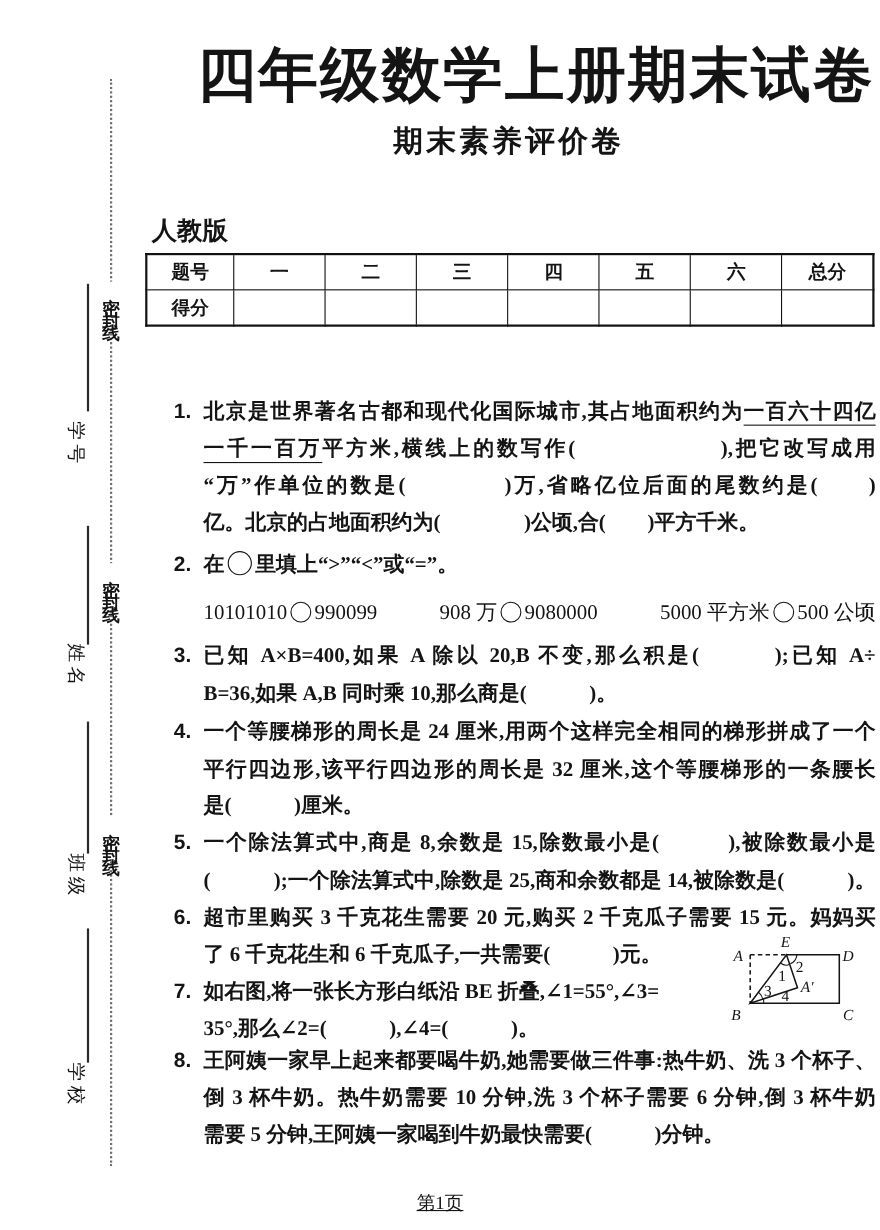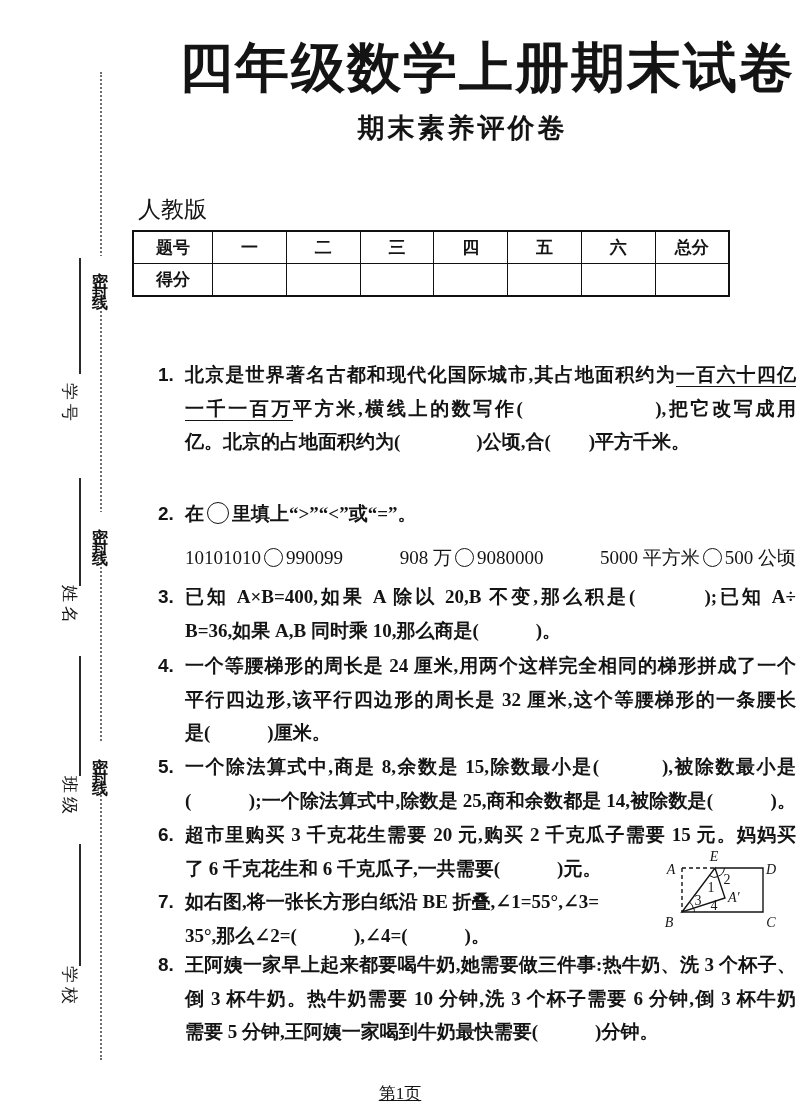--- a/index.html
+++ b/index.html
@@ -9,24 +9,24 @@
   }
   
   .title{position:absolute;left:130px;top:32px;width:665px;text-align:right;
     font-size:54px;font-weight:bold;letter-spacing:2px;}
   .subtitle{position:absolute;left:130px;top:110px;width:665px;text-align:center;
     font-size:27px;font-weight:bold;letter-spacing:3px;
     font-family:"Liberation Sans","DejaVu Sans",sans-serif;}
   .meta{position:absolute;left:130px;top:180px;width:665px;text-align:center;font-size:18px;}
   .meta span{display:inline-block;}
   .meta .gap{width:58px;}
-  .edition{position:absolute;left:138px;top:194px;font-size:23px;font-weight:normal;
+  .edition{position:absolute;left:138px;top:194px;font-size:23px;font-weight:bold;
     font-family:"Liberation Sans","DejaVu Sans",sans-serif;}
   
-  table.score{position:absolute;left:132px;top:230px;width:598px;border-collapse:collapse;
+  table.score{position:absolute;left:132px;top:230px;width:663px;border-collapse:collapse;
     table-layout:fixed;border:2px solid #111;}
   table.score td{border:1px solid #111;height:29px;text-align:center;font-size:17px;
     font-weight:600;font-family:"Liberation Sans","DejaVu Sans",sans-serif;}
   table.score td.lbl{width:76px;}
   
   .sec-heading{position:absolute;left:132px;top:322px;font-size:20px;}
   .sec-heading .b{font-weight:bold;font-family:"Liberation Sans","DejaVu Sans",sans-serif;}
   
   .q{position:absolute;left:132px;width:664px;padding-left:53px;box-sizing:border-box;
     font-size:19px;line-height:33.5px;}
@@ -102,20 +102,21 @@
       <td></td>
     </tr>
   </tbody>
     </table>
 
 
   <div class="q" style="top:358px;">
     <span class="qnum">1.</span>
     <div class="ln j"><span>北京是世界著名古都和现代化国际城市,其占地面积约为</span><span class="ul">一百六十四亿</span></div>
     <div class="ln j"><span class="ul">一千一百万</span><span>平方米,横线上的数写作(　　　　　　),把它改写成用</span></div>
+    <div class="ln j">“万”作单位的数是(　　　　)万,省略亿位后面的尾数约是(　　)</div>
     <div class="ln">亿。北京的占地面积约为(　　　　)公顷,合(　　)平方千米。</div>
   </div>
 
   <div class="q" style="top:497px;">
     <span class="qnum">2.</span>
     <div class="ln"><span>在</span><span class="circle big"></span><span>里填上“&gt;”“&lt;”或“=”。</span></div>
     <div class="cmp-row">
       <span class="cmp-item"><span>10101010</span><span class="circle"></span><span>990099</span></span>
       <span class="cmp-item"><span>908 万</span><span class="circle"></span><span>9080000</span></span>
       <span class="cmp-item"><span>5000 平方米</span><span class="circle"></span><span>500 公顷</span></span>

